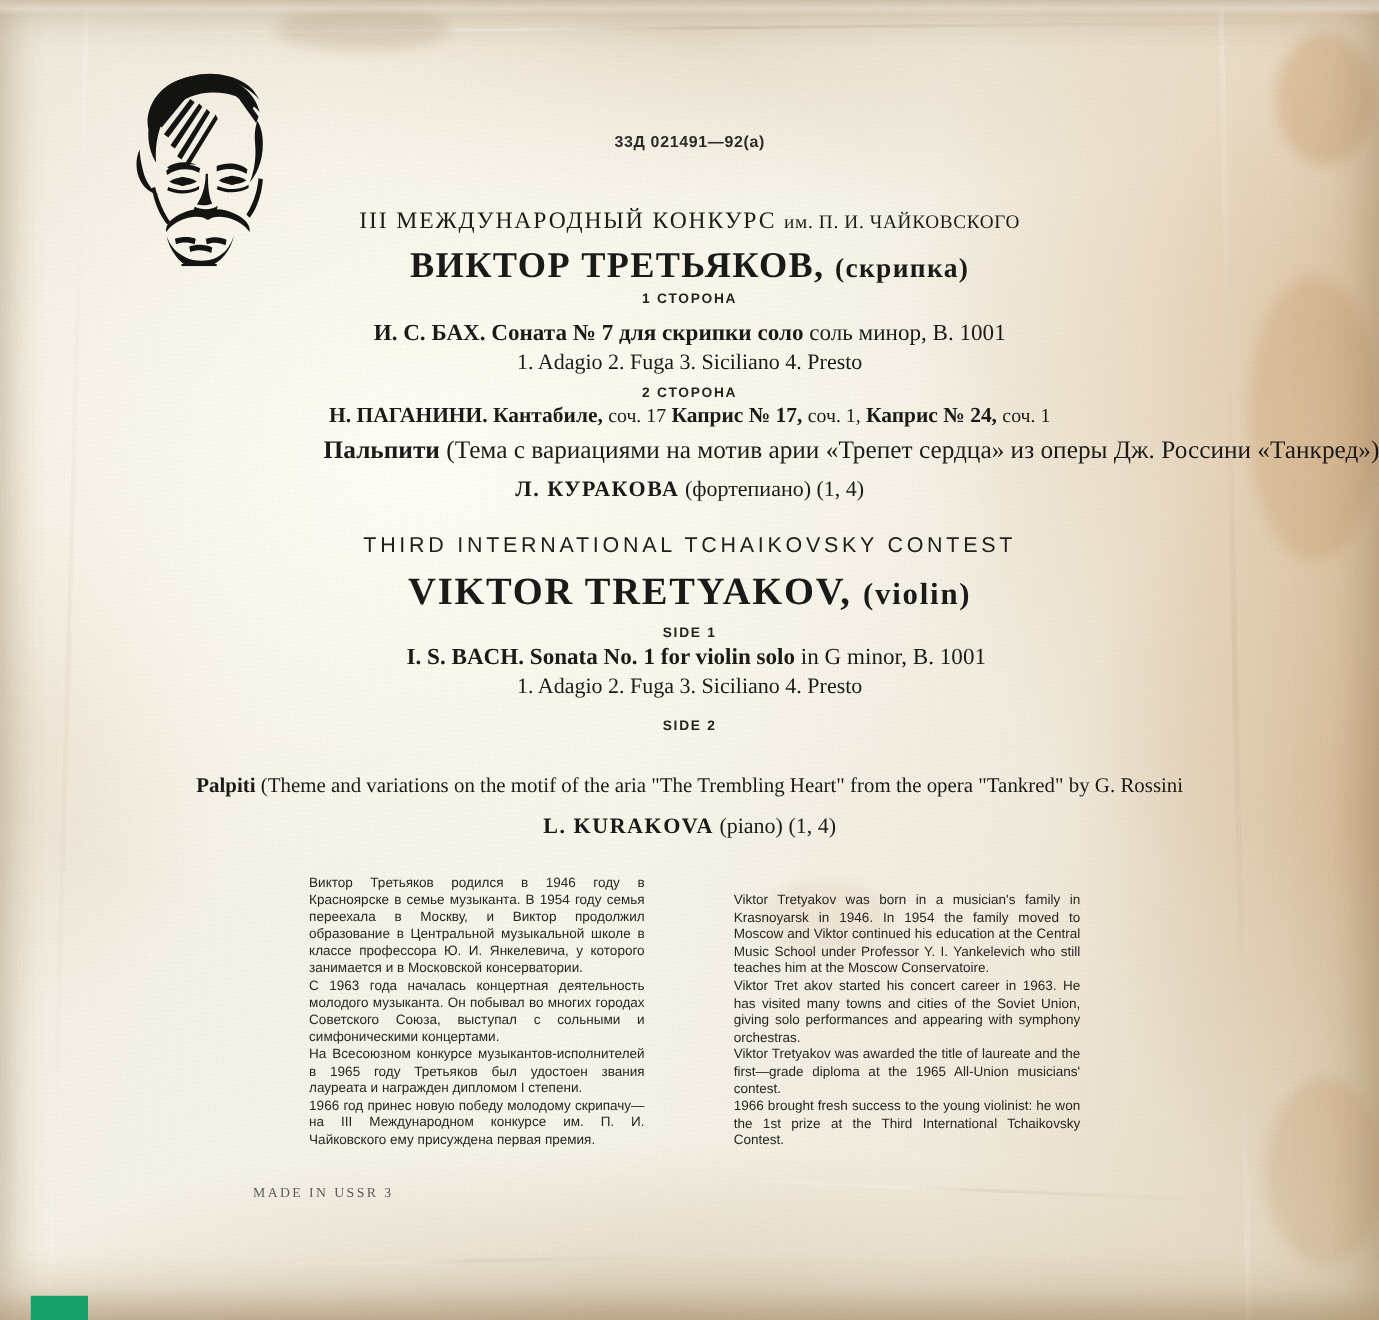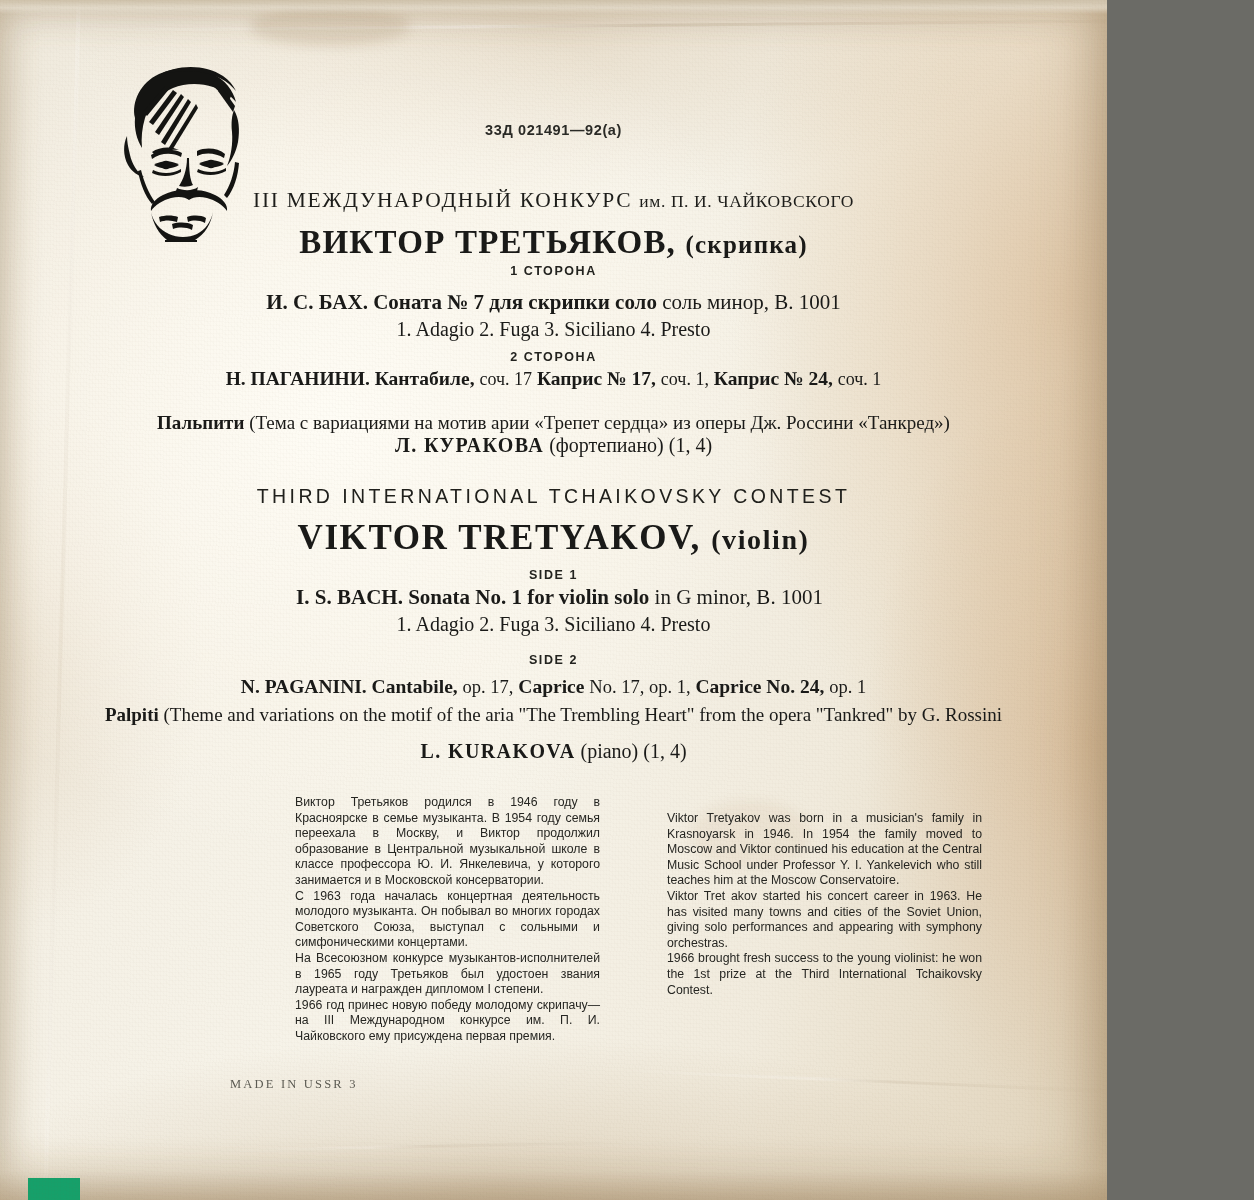--- a/index.html
+++ b/index.html
@@ -2,21 +2,21 @@
 <html><head>
 <meta charset="utf-8">
 <style>
   html, body {
     margin: 0;
     padding: 0;
     background: #6b6b66;
   }
   #sleeve {
     position: relative;
-    width: 1107px;
+    width: 1254px;
     height: 1200px;
     overflow: hidden;
     background: #14b8a6;
     font-family: "Liberation Serif", serif;
     color: #1a1a18;
   }
 
   
   .paper-base {
     position: absolute;
@@ -145,22 +145,23 @@
   .ru-side2 { top: 350px; }
 
   .ru-pag {
     top: 368px;
     font-size: 19.5px;
   }
   .ru-pag b { font-weight: 700; }
   .ru-pag .light { font-weight: 400; font-size: 18px; }
 
   .ru-palpiti {
-    top: 412px;
-    font-size: 19px;
+    top: 396px;
+    font-size: 23px;
+    text-align: right;
   }
   .ru-palpiti b { font-weight: 700; }
 
   .ru-kurakova {
     top: 434px;
     font-size: 20px;
   }
   .ru-kurakova b { font-weight: 700; letter-spacing: 1.4px; }
 
   
@@ -222,21 +223,21 @@
   .bio {
     position: absolute;
     font-family: "Liberation Sans", sans-serif;
     font-size: 12.3px;
     line-height: 15.6px;
     color: #262622;
     text-align: justify;
   }
   .bio p { margin: 0 0 0 0; }
   .bio p + p { margin-top: 0px; }
-  .bio-ru { left: 295px; top: 795px; width: 305px; }
+  .bio-ru { left: 281px; top: 795px; width: 305px; }
   .bio-en { left: 667px; top: 795px; width: 315px; margin-top: 16px; }
 
   .made-in {
     position: absolute;
     left: 230px; top: 1077px;
     font-family: "Liberation Serif", serif;
     font-size: 12.5px;
     letter-spacing: 2.2px;
     color: #3a3a33;
     opacity: .82;
@@ -385,29 +386,20 @@
     <div class="block en-bach">
       <b>I. S. BACH.</b>
       <b>Sonata No. 1 for violin solo</b>
       <span class="light">in G minor,  B. 1001</span>
     </div>
 
     <div class="block en-bach-mov">1. Adagio 2. Fuga 3. Siciliano 4. Presto</div>
 
     <div class="block side-label en-side2">SIDE 2</div>
 
-    <div class="block en-pag">
-      <b>N. PAGANINI.</b>
-      <b>Cantabile,</b>
-      <span class="light">op. 17,</span>
-      <b>Caprice</b>
-      <span class="light">No. 17,  op. 1,</span>
-      <b>Caprice No. 24,</b>
-      <span class="light">op. 1</span>
-    </div>
 
     <div class="block en-palpiti">
       <b>Palpiti</b>
       <span>(Theme and variations on the motif of the aria "The Trembling Heart" from the opera "Tankred" by G. Rossini</span>
     </div>
 
     <div class="block en-kurakova">
       <b>L. KURAKOVA</b>
       <span>(piano)  (1, 4)</span>
     </div>
@@ -415,19 +407,20 @@
     <div class="bio bio-ru">
       <p>Виктор Третьяков родился в 1946 году в Красноярске в семье музыканта.  В  1954 году семья переехала в Москву, и Виктор продолжил образование в Центральной музыкальной школе в классе профессора Ю. И. Янкелевича, у которого занимается и в Московской консерватории.</p>
       <p>С 1963 года началась концертная деятельность молодого музыканта. Он побывал во многих городах Советского Союза, выступал с сольными и симфоническими концертами.</p>
       <p>На Всесоюзном конкурсе музыкантов-исполнителей в 1965 году Третьяков был удостоен звания лауреата и награжден дипломом I степени.</p>
       <p>1966 год принес новую победу молодому скрипачу—на III Международном конкурсе им. П. И. Чайковского  ему присуждена первая премия.</p>
     </div>
 
     <div class="bio bio-en">
       <p>Viktor Tretyakov was born in a musician's family in Krasnoyarsk in 1946. In 1954 the family moved to Moscow and Viktor continued his education at the Central Music School under Professor Y. I. Yankelevich who still teaches him at the Moscow Conservatoire.</p>
       <p>Viktor Tret akov started his concert career in 1963. He has visited many towns and cities of the Soviet Union, giving solo performances and appearing with symphony orchestras.</p>
+      <p>Viktor Tretyakov was awarded the title of laureate and the first—grade diploma at the 1965 All-Union musicians' contest.</p>
       <p>1966 brought fresh success to the young violinist: he won the 1st prize at the Third International Tchaikovsky Contest.</p>
     </div>
 
     <div class="made-in">MADE  IN  USSR  3</div>
 
   </div>
 </div>
 
 </body></html>

